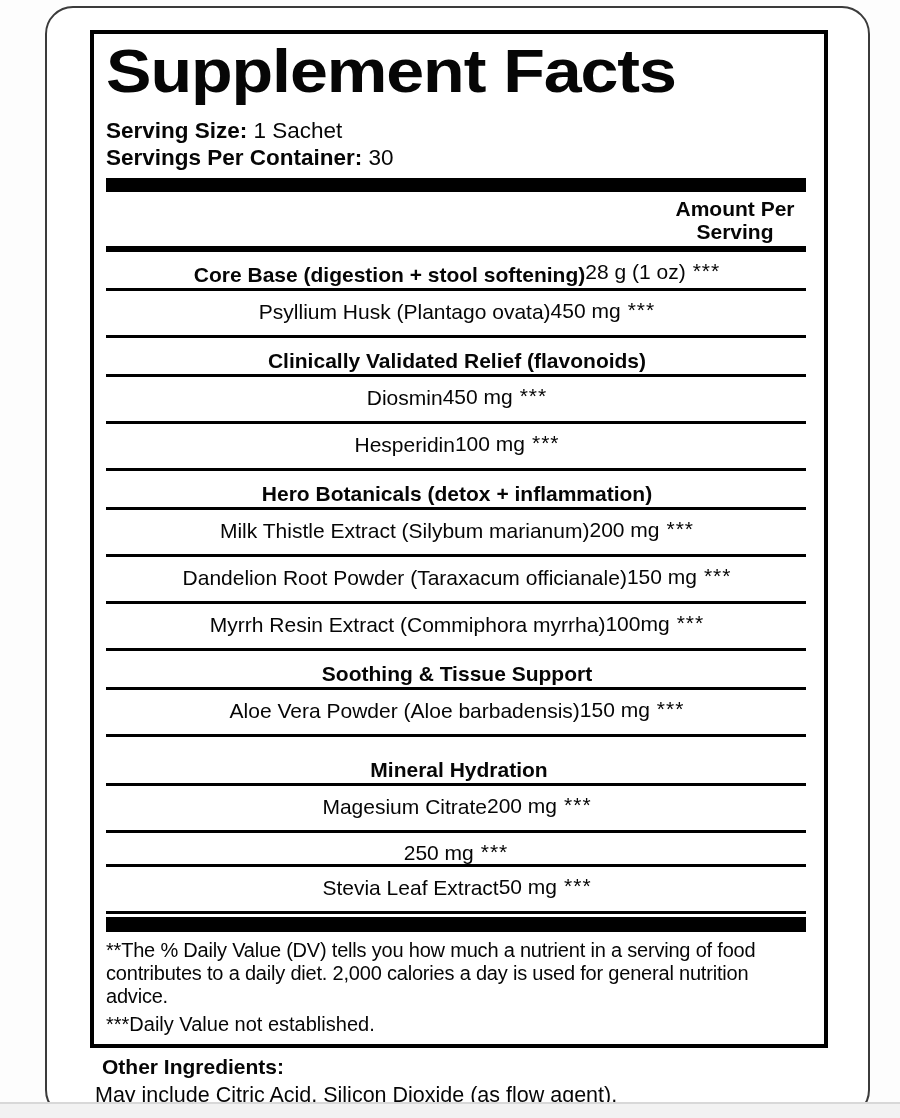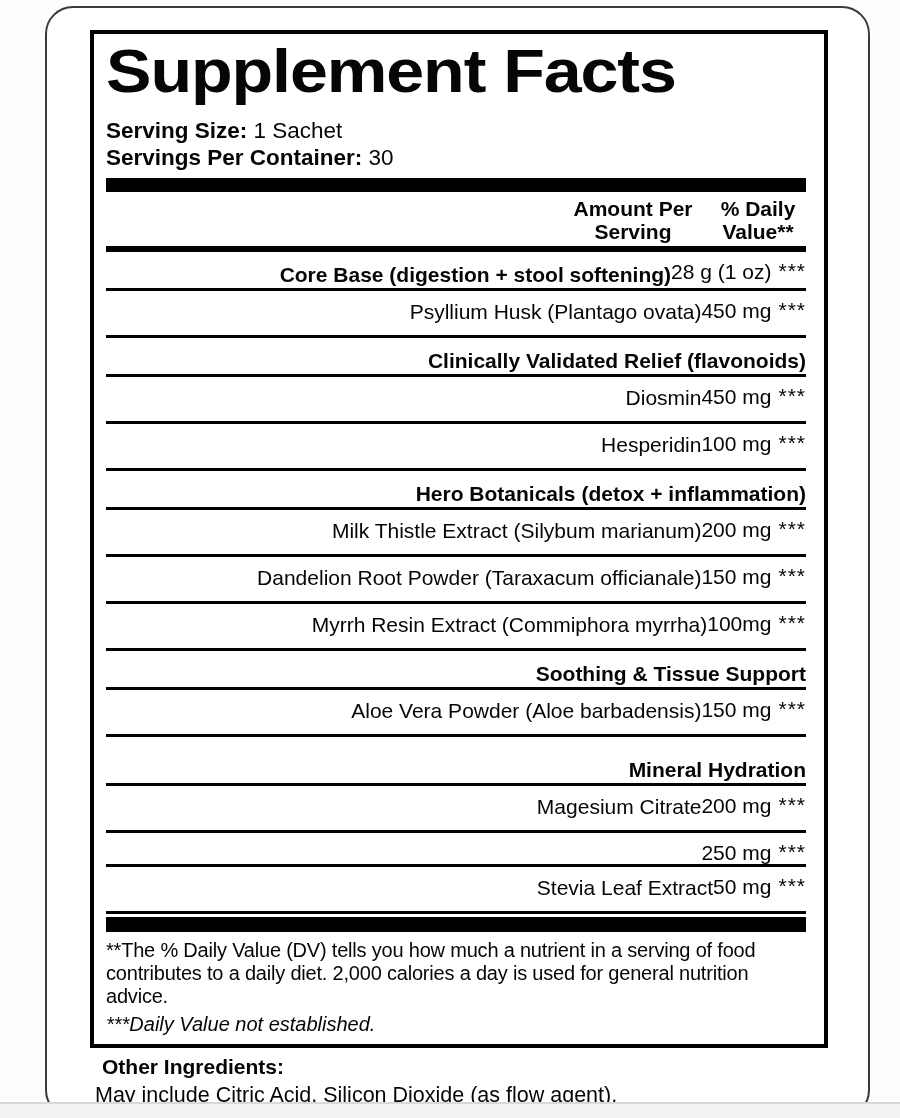--- a/index.html
+++ b/index.html
@@ -51,21 +51,21 @@
     font-size: 21px;
     line-height: 23px;
     text-align: center;
     padding: 5px 0 3px 0;
   }
   .col-amount { width: 142px; }
   .col-dv { width: 96px; }
   .bar-mid { height: 6px; }
   .row {
     display: flex;
-    justify-content: flex-end;
+    justify-content: center;
     align-items: flex-start;
     border-bottom: 3px solid #000;
     font-size: 21px;
     line-height: 23px;
   }
   .row .nm { padding: 9px 0 12px 2px; }
   .row.section .nm { font-weight: bold; padding: 11px 0 2px 2px; }
   .row.spaced .nm { padding-top: 21px; padding-left: 6px; }
   .row .amt { padding-top: 8px; white-space: nowrap; }
   .row .stars {
@@ -79,21 +79,20 @@
     font-size: 20px;
     line-height: 23px;
     letter-spacing: -0.2px;
     padding-top: 7px;
   }
   .footnote-2 {
     font-size: 20px;
     line-height: 23px;
     margin-top: 5px;
     padding-bottom: 2px;
-    font-style: italic;
   }
   .other-ingredients { margin: 7px 0 0 12px; }
   .other-ingredients .oi-label { font-weight: bold; font-size: 21px; line-height: 24px; }
   .other-ingredients .oi-value { font-size: 21.5px; line-height: 25px; margin: 4px 0 0 -7px; }
   .bottom-strip {
     position: absolute;
     left: 0; bottom: 0;
     width: 900px; height: 16px;
     background: #f2f2f2;
     border-top: 2px solid #d8d8d8;
@@ -109,21 +108,20 @@
 
     <div class="serving-block">
       <div><span class="lbl">Serving Size:</span> <span>1 Sachet</span></div>
       <div><span class="lbl">Servings Per Container:</span> <span>30</span></div>
     </div>
 
     <div class="thick-bar bar-top"></div>
 
     <div class="col-header">
       <div class="col-amount">Amount Per Serving</div>
-      <div class="col-dv">% Daily Value**</div>
     </div>
 
     <div class="thick-bar bar-mid"></div>
 
     <div>
       <div class="row section">
         <span class="nm">Core Base (digestion + stool softening)</span>
         <span class="amt"><span>28 g (1 oz)</span><span class="stars">***</span></span>
       </div>
       <div class="row">

